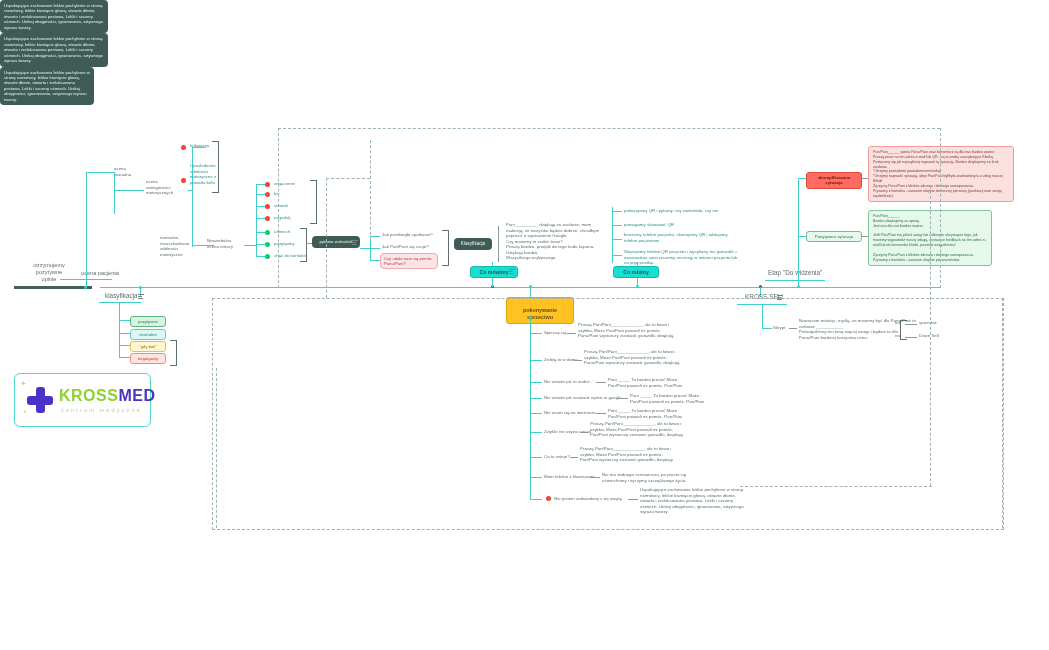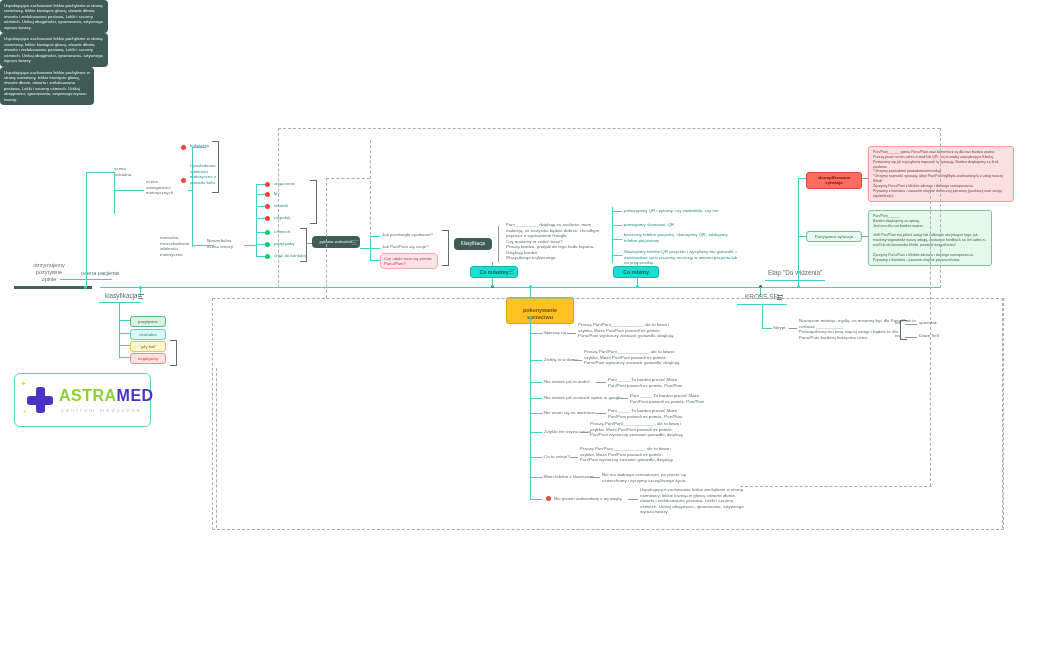--- a/index.html
+++ b/index.html
@@ -376,18 +376,18 @@
   <div class="dash-h" style="left:326px;top:178px;width:44px;"></div>
 
   <div class="logo">
     <div class="logo-cross">
       <div class="bar h"></div>
       <div class="bar v"></div>
     </div>
     <div class="spark" style="left:6px;top:6px;">+</div>
     <div class="spark" style="left:8px;top:34px;font-size:6px;">+</div>
     <div class="logo-word">
-      <span class="a">ASTRA</span><span class="m">MED</span>
+      <span class="a">KROSS</span><span class="m">MED</span>
     </div>
     <div class="logo-sub">centrum medyczne</div>
   </div>
 
 </div>
 
 </body></html>

